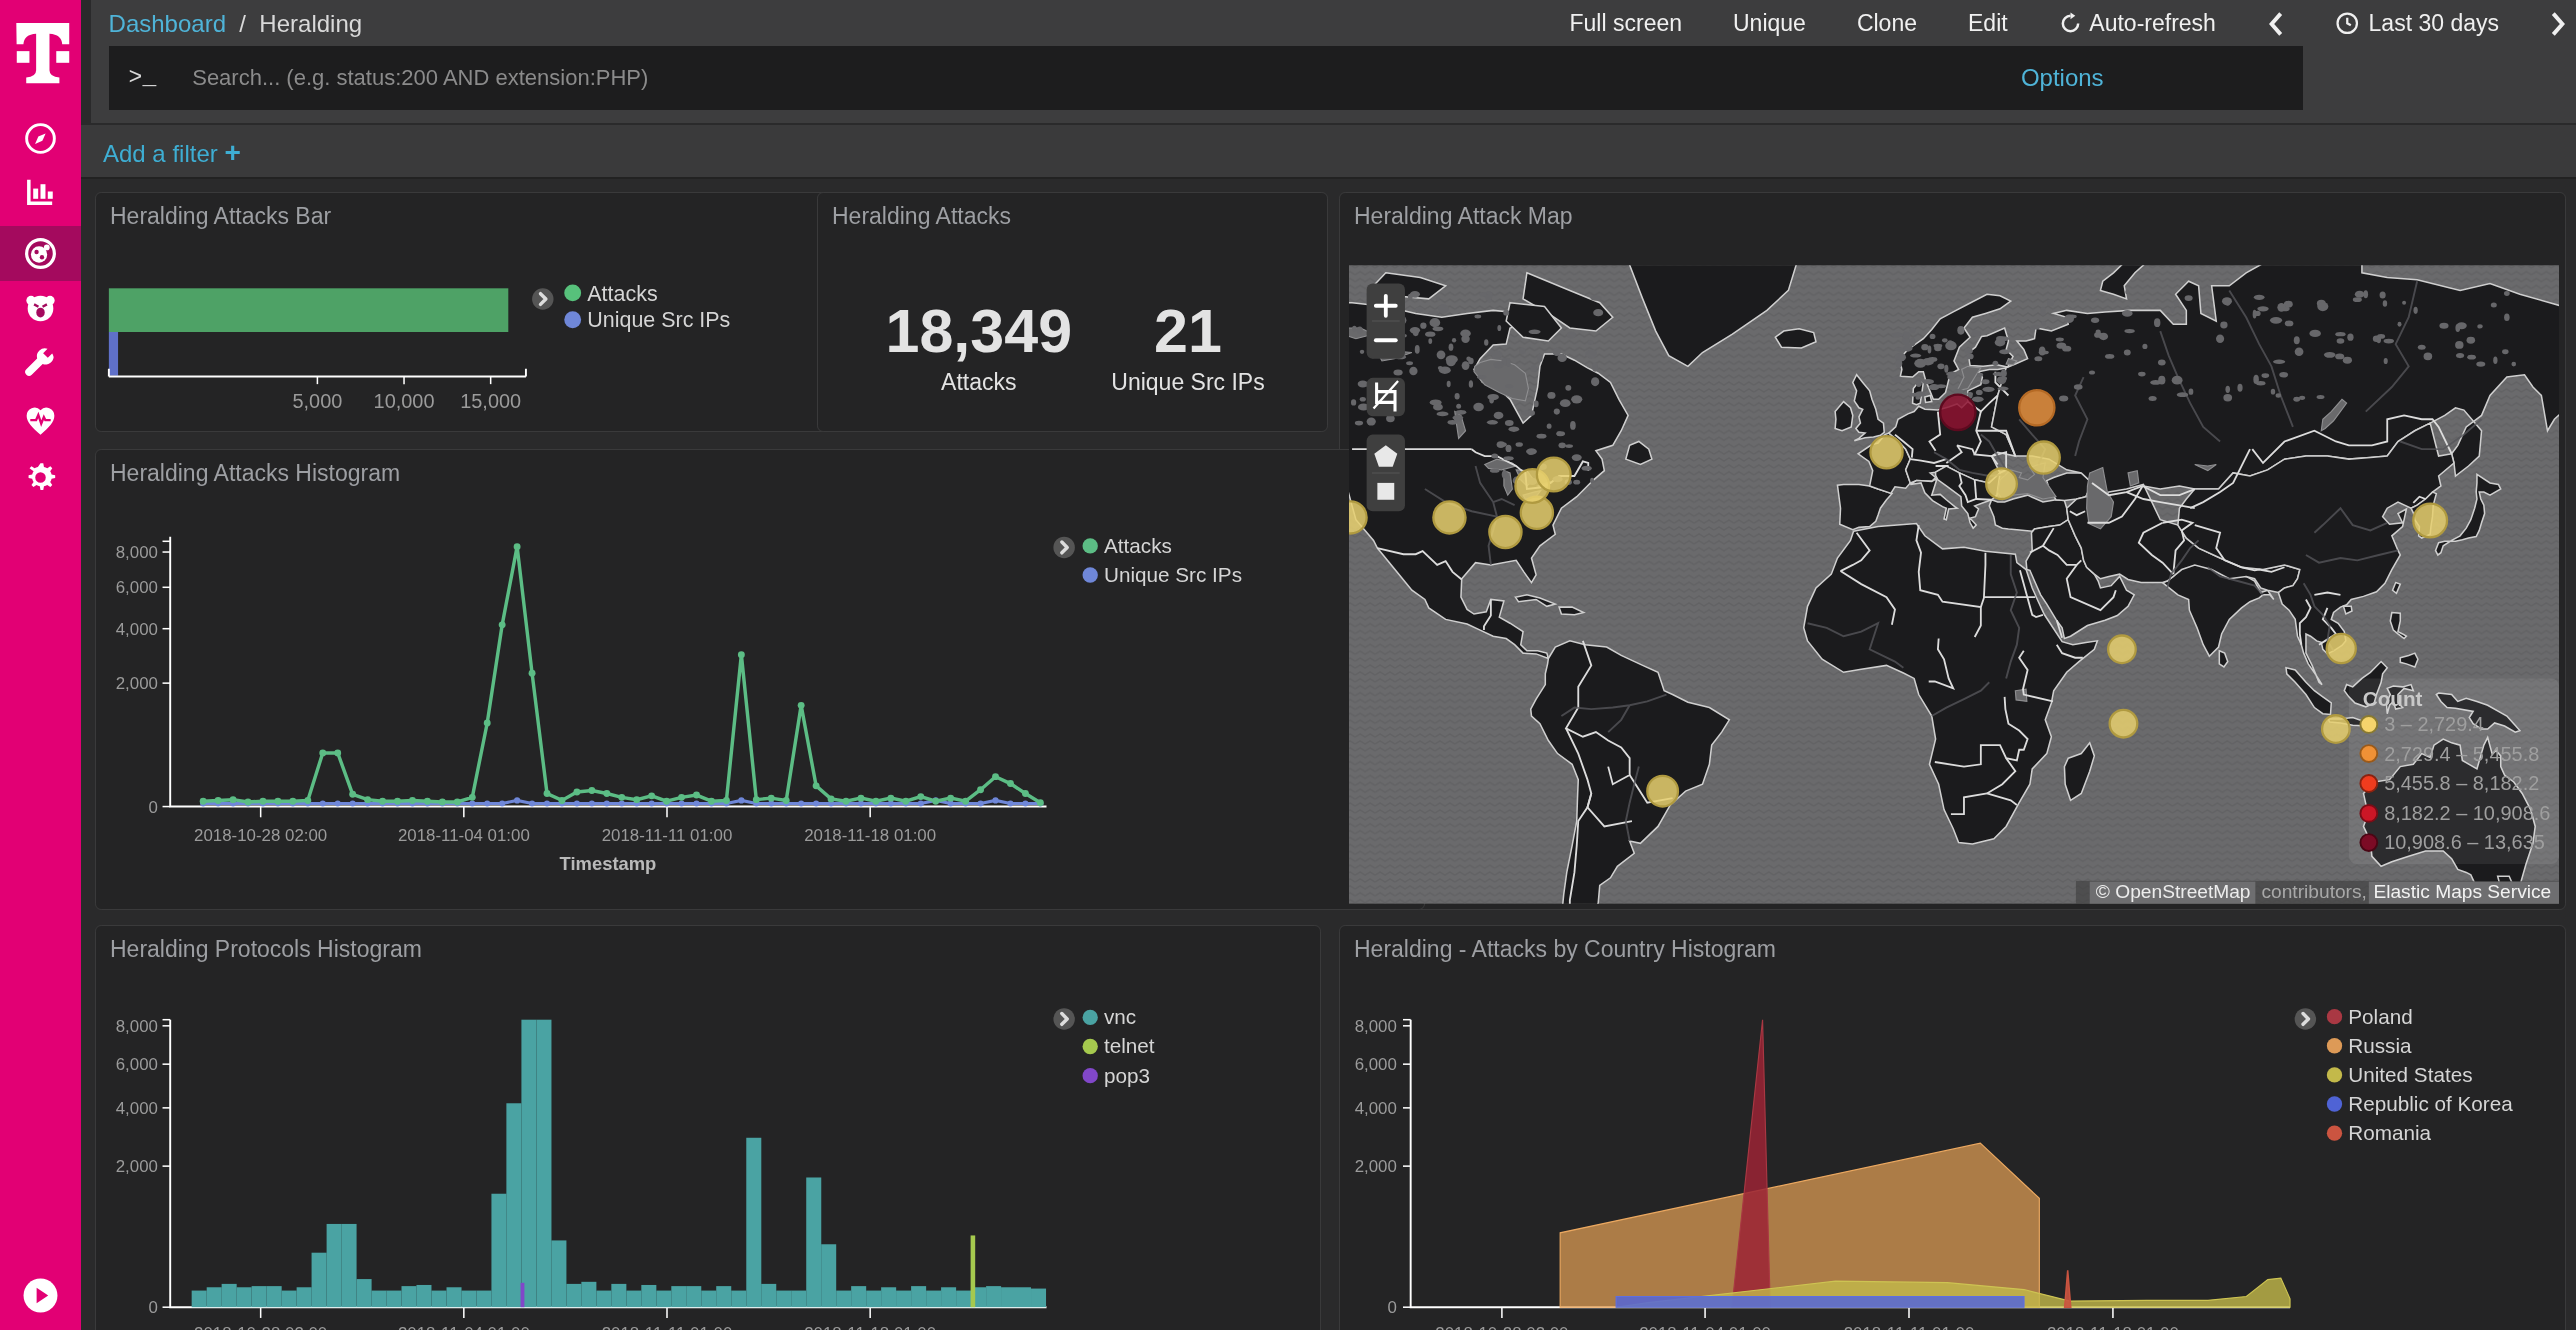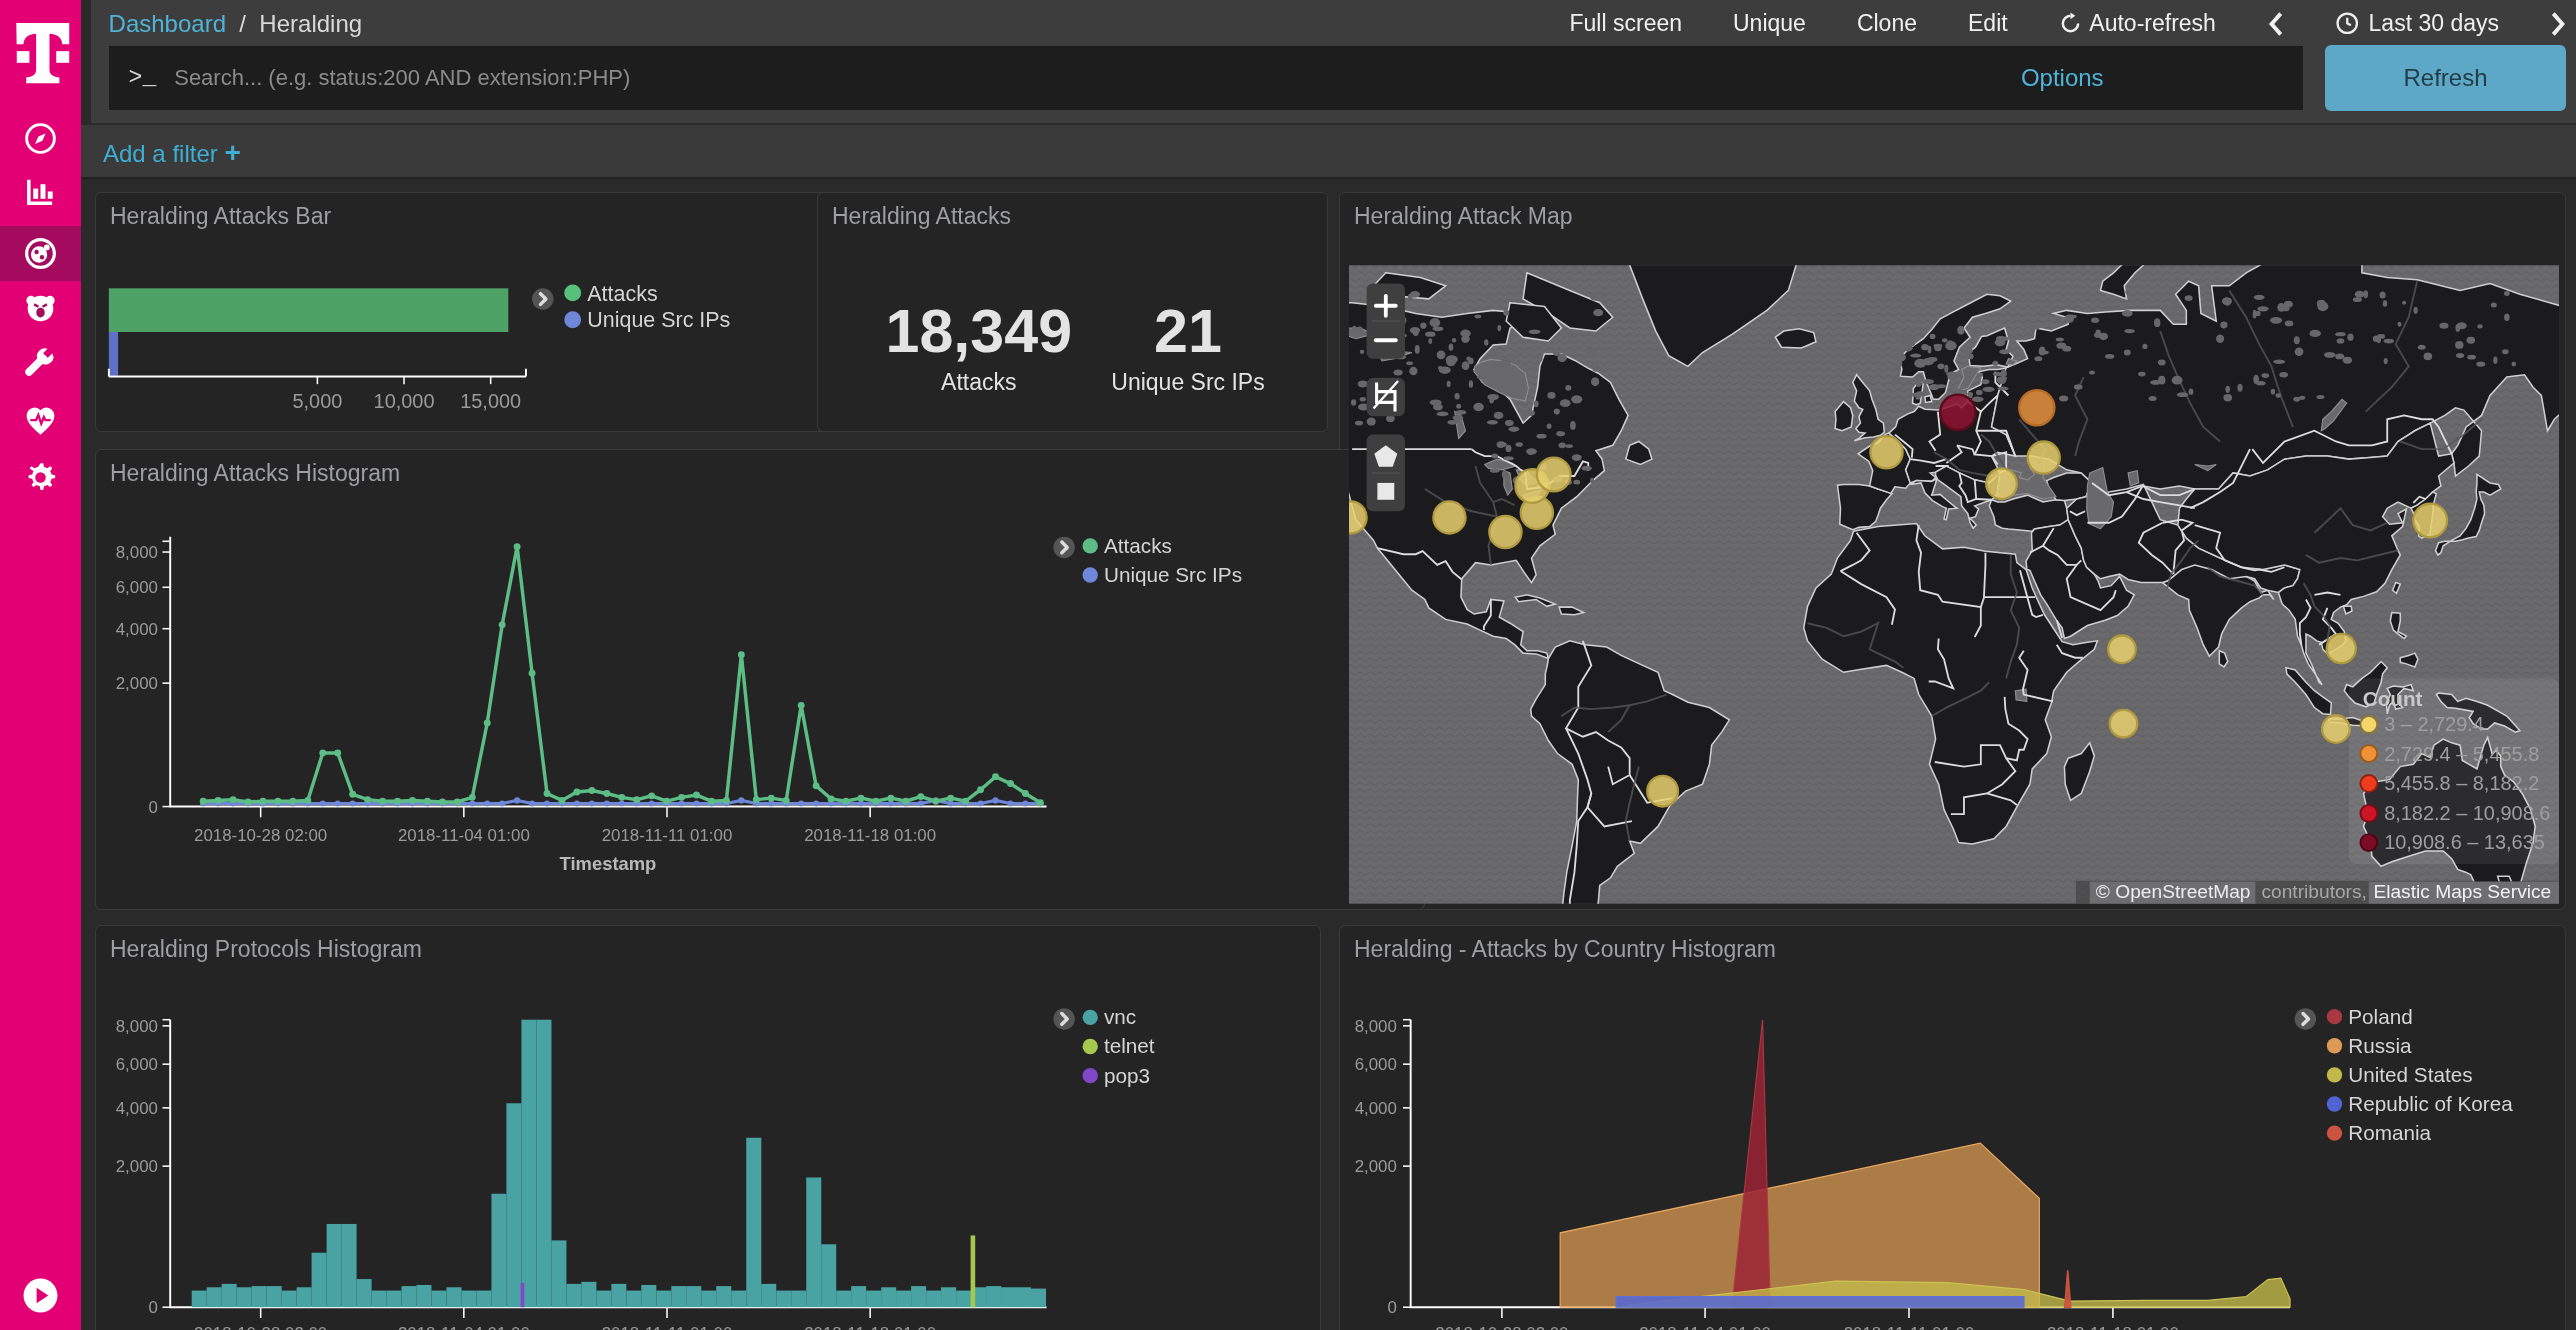--- a/index.html
+++ b/index.html
@@ -39,24 +39,23 @@
     <span style="display:flex;align-items:center;gap:9.2px"><svg width="24.5" height="24.5" viewBox="0 0 24 24">
           <circle cx="12" cy="12" r="9.5" fill="none" stroke="#f0f0f0" stroke-width="2.2"></circle>
           <path d="M12 6.5 V12 L15.5 14" stroke="#f0f0f0" stroke-width="2.2" fill="none"></path>
         </svg>Last 30 days</span>
     <svg width="17" height="26" viewBox="0 0 12 20">
         <path d="M2 2 L9 10 L2 18" stroke="#f0f0f0" stroke-width="3" fill="none"></path>
       </svg>
   </div>
   <div class="searchbox">
       <span style="margin-left:20px;color:#d8d8d8;font-family:&quot;Liberation Mono&quot;,monospace;font-size:23px">&gt;_</span>
-      <span style="margin-left:18px">Search... (e.g. status:200 AND extension:PHP)</span>
+      <span style="margin-left:36px">Search... (e.g. status:200 AND extension:PHP)</span>
       <span style="position:absolute;right:199px;color:#4fb4d8;font-size:24px">Options</span>
     </div>
-  <div class="refresh">Refresh</div>
 </div>
 <div class="filterbar">
     <div class="addfilter">Add a filter <b style="font-size:28px">+</b></div>
   </div>
 <div class="main"></div>
 
 <div class="panel" style="left:95px;top:192px;width:752px;height:240px">
     <div class="ptitle">Heralding Attacks Bar</div>
   </div>
 <div class="panel" style="left:817px;top:192px;width:511px;height:240px">

